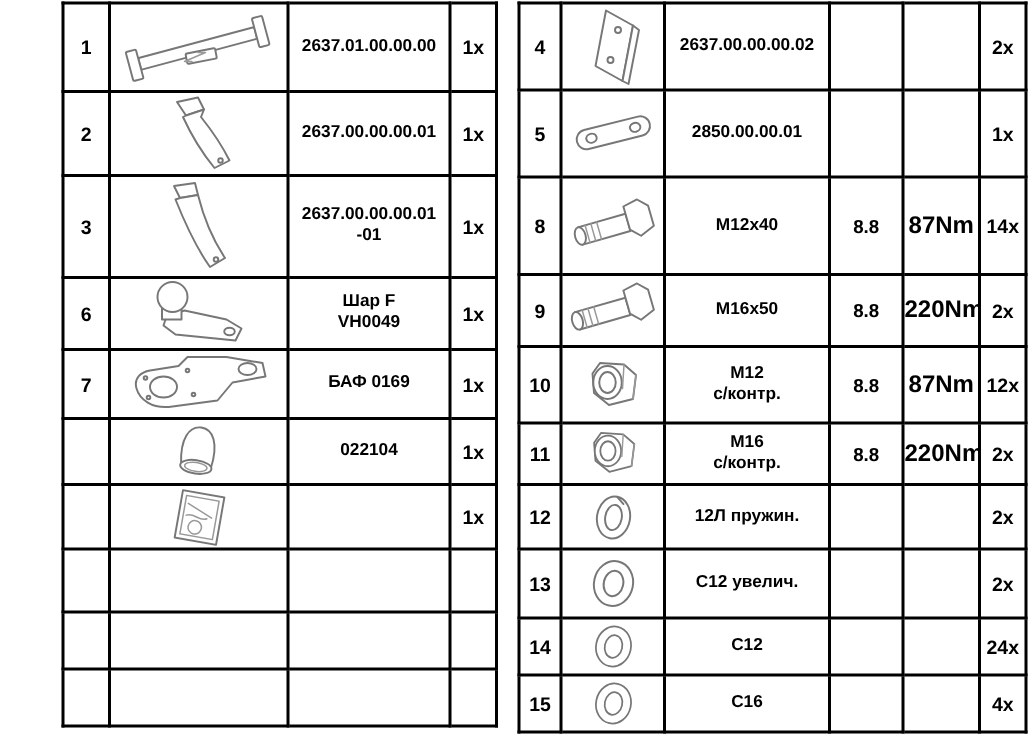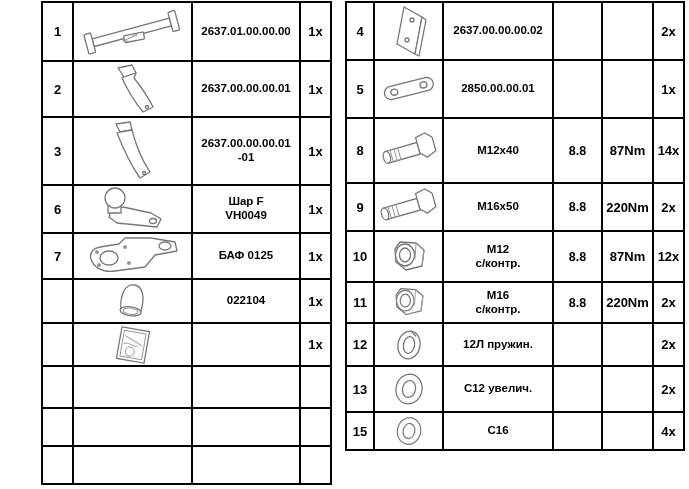--- a/index.html
+++ b/index.html
@@ -12,21 +12,21 @@
   #left-table{left:41px;width:289px;}
   #right-table{left:345px;width:338px;}
   td{
     border:2px solid #000;text-align:center;vertical-align:middle;
     padding:0;overflow:hidden;
   }
   .num{font-size:13px;}
   .part{font-size:11.5px;line-height:1.18;white-space:pre-line;margin-left:24px;}
   .qty{font-size:13px;}
   .grade{font-size:12.5px;text-align:center;}
-  .torque{font-size:13px;}
+  .torque{font-size:16px;}
   td svg{display:block;margin:0 auto;}
   .draw{fill:#ffffff;stroke:#777777;stroke-width:1.3;stroke-linejoin:round;stroke-linecap:round;}
   .draw-thin{fill:none;stroke:#999999;stroke-width:1;stroke-linejoin:round;stroke-linecap:round;}
 </style>
 </head>
 <body>
 
 <table id="left-table">
   <colgroup>
       <col style="width:31px">
@@ -104,21 +104,21 @@
           <path d="M6 24 C4 17 9 13 15 12 L34 9 L40 3 L66 3 L90 7 L92 16 L70 20 L60 32 L30 36 C16 38 8 31 6 24 Z"></path>
           <ellipse cx="24" cy="23" rx="9" ry="7"></ellipse>
           <ellipse cx="80" cy="11" rx="6" ry="4"></ellipse>
           <circle cx="12" cy="17" r="1.2"></circle>
               <circle cx="40" cy="12" r="1.2"></circle>
           <circle cx="44" cy="28" r="1.2"></circle>
               <circle cx="14" cy="30" r="1.2"></circle>
         </g>
       </svg>
     </td>
-    <td class="part">БАФ 0125</td>
+    <td class="part">БАФ 0169</td>
     <td class="qty">1x</td>
   </tr>
   <tr style="height:44px">
     <td class="num"></td>
     <td>
       <svg width="40" height="40" viewBox="0 0 40 40">
         <g class="draw" transform="rotate(8 20 20)">
           <path d="M9 30 C6 13 11 4 19 4 C27 4 32 13 29 30 Z"></path>
           <ellipse cx="19" cy="30.5" rx="10.5" ry="4.5"></ellipse>
           <ellipse cx="19" cy="30.5" rx="7.5" ry="3" class="draw-thin"></ellipse>
@@ -302,28 +302,43 @@
           <ellipse cx="18" cy="19" rx="6.5" ry="8.5"></ellipse>
         </g>
       </svg>
     </td>
     <td class="part">С12 увелич.</td>
     <td class="grade"></td>
     <td class="torque"></td>
     <td class="qty">2x</td>
   </tr>
   <tr style="height:38px">
-    <td class="num">15</td>
+    <td class="num">14</td>
     <td>
       <svg width="34" height="34" viewBox="0 0 36 38">
         <g class="draw" transform="rotate(12 18 19)">
           <ellipse cx="18" cy="19" rx="13" ry="15"></ellipse>
           <ellipse cx="18" cy="19" rx="6.5" ry="8.5"></ellipse>
         </g>
       </svg>
     </td>
+    <td class="part">С12</td>
+    <td class="grade"></td>
+    <td class="torque"></td>
+    <td class="qty">24x</td>
+  </tr>
+  <tr style="height:38px">
+    <td class="num">15</td>
+    <td>
+      <svg width="34" height="34" viewBox="0 0 36 38">
+        <g class="draw" transform="rotate(12 18 19)">
+          <ellipse cx="18" cy="19" rx="13" ry="15"></ellipse>
+          <ellipse cx="18" cy="19" rx="6.5" ry="8.5"></ellipse>
+        </g>
+      </svg>
+    </td>
     <td class="part">С16</td>
     <td class="grade"></td>
     <td class="torque"></td>
     <td class="qty">4x</td>
   </tr>
   </tbody>
 </table>
 
 </body></html>

